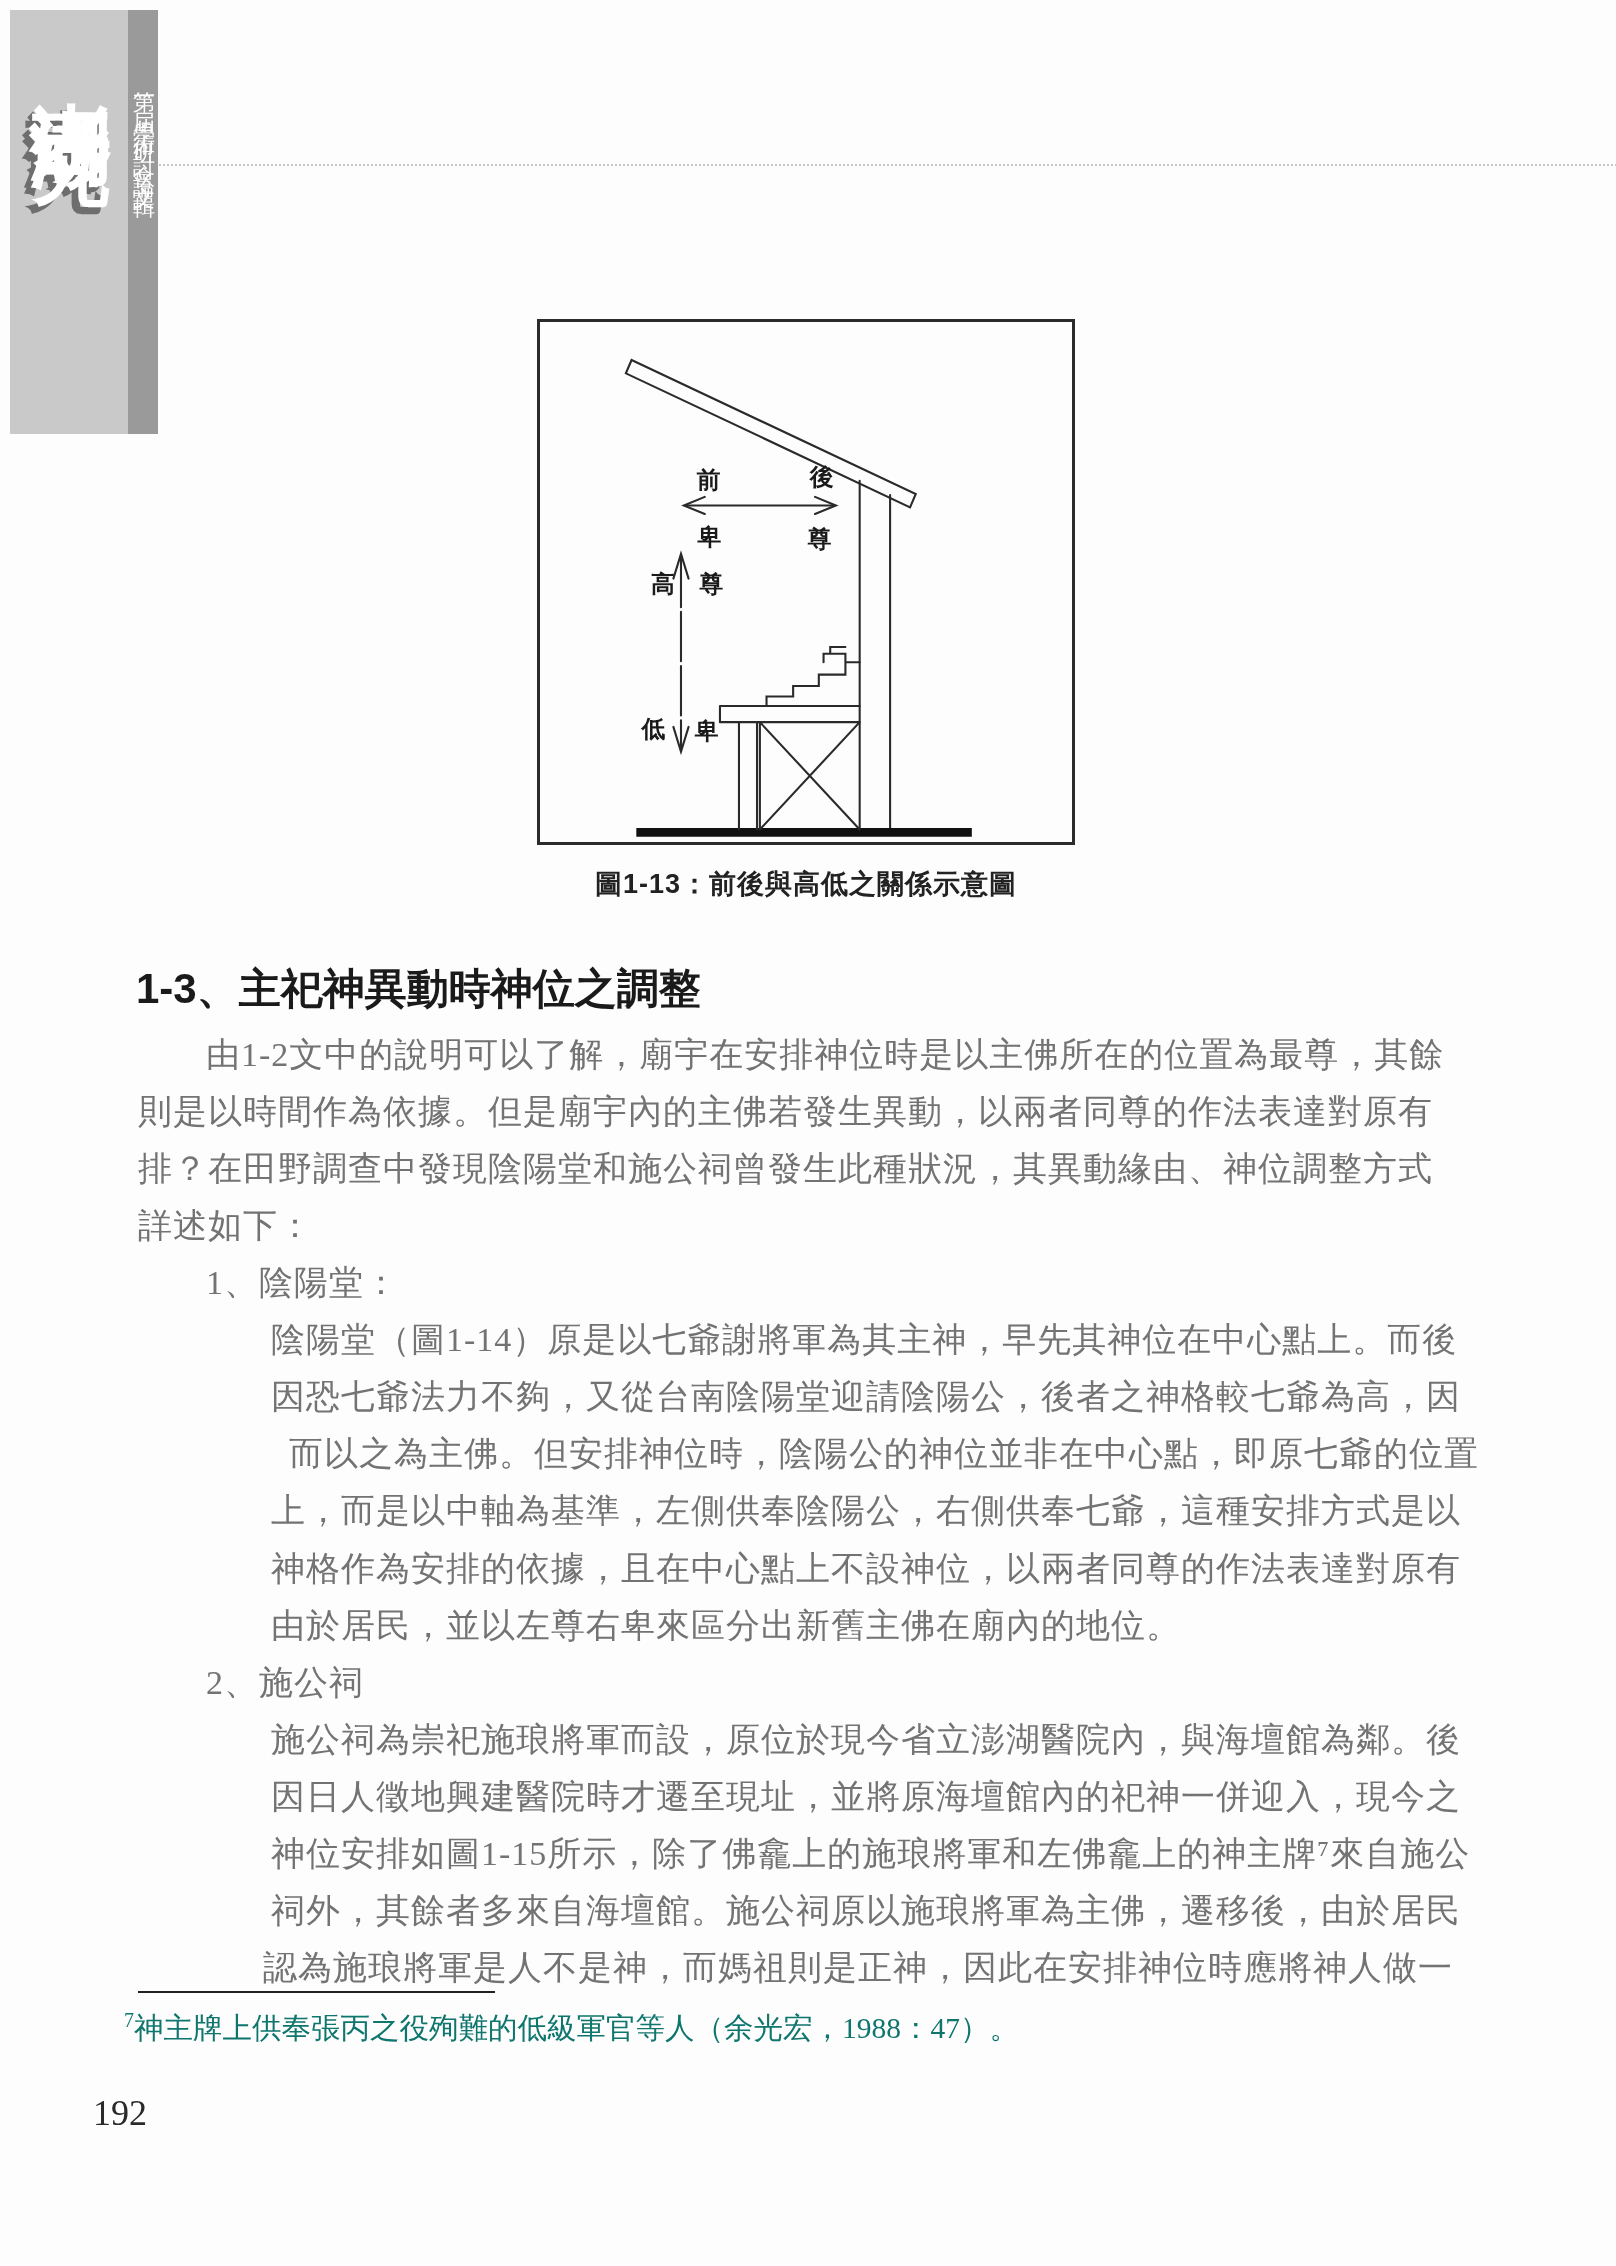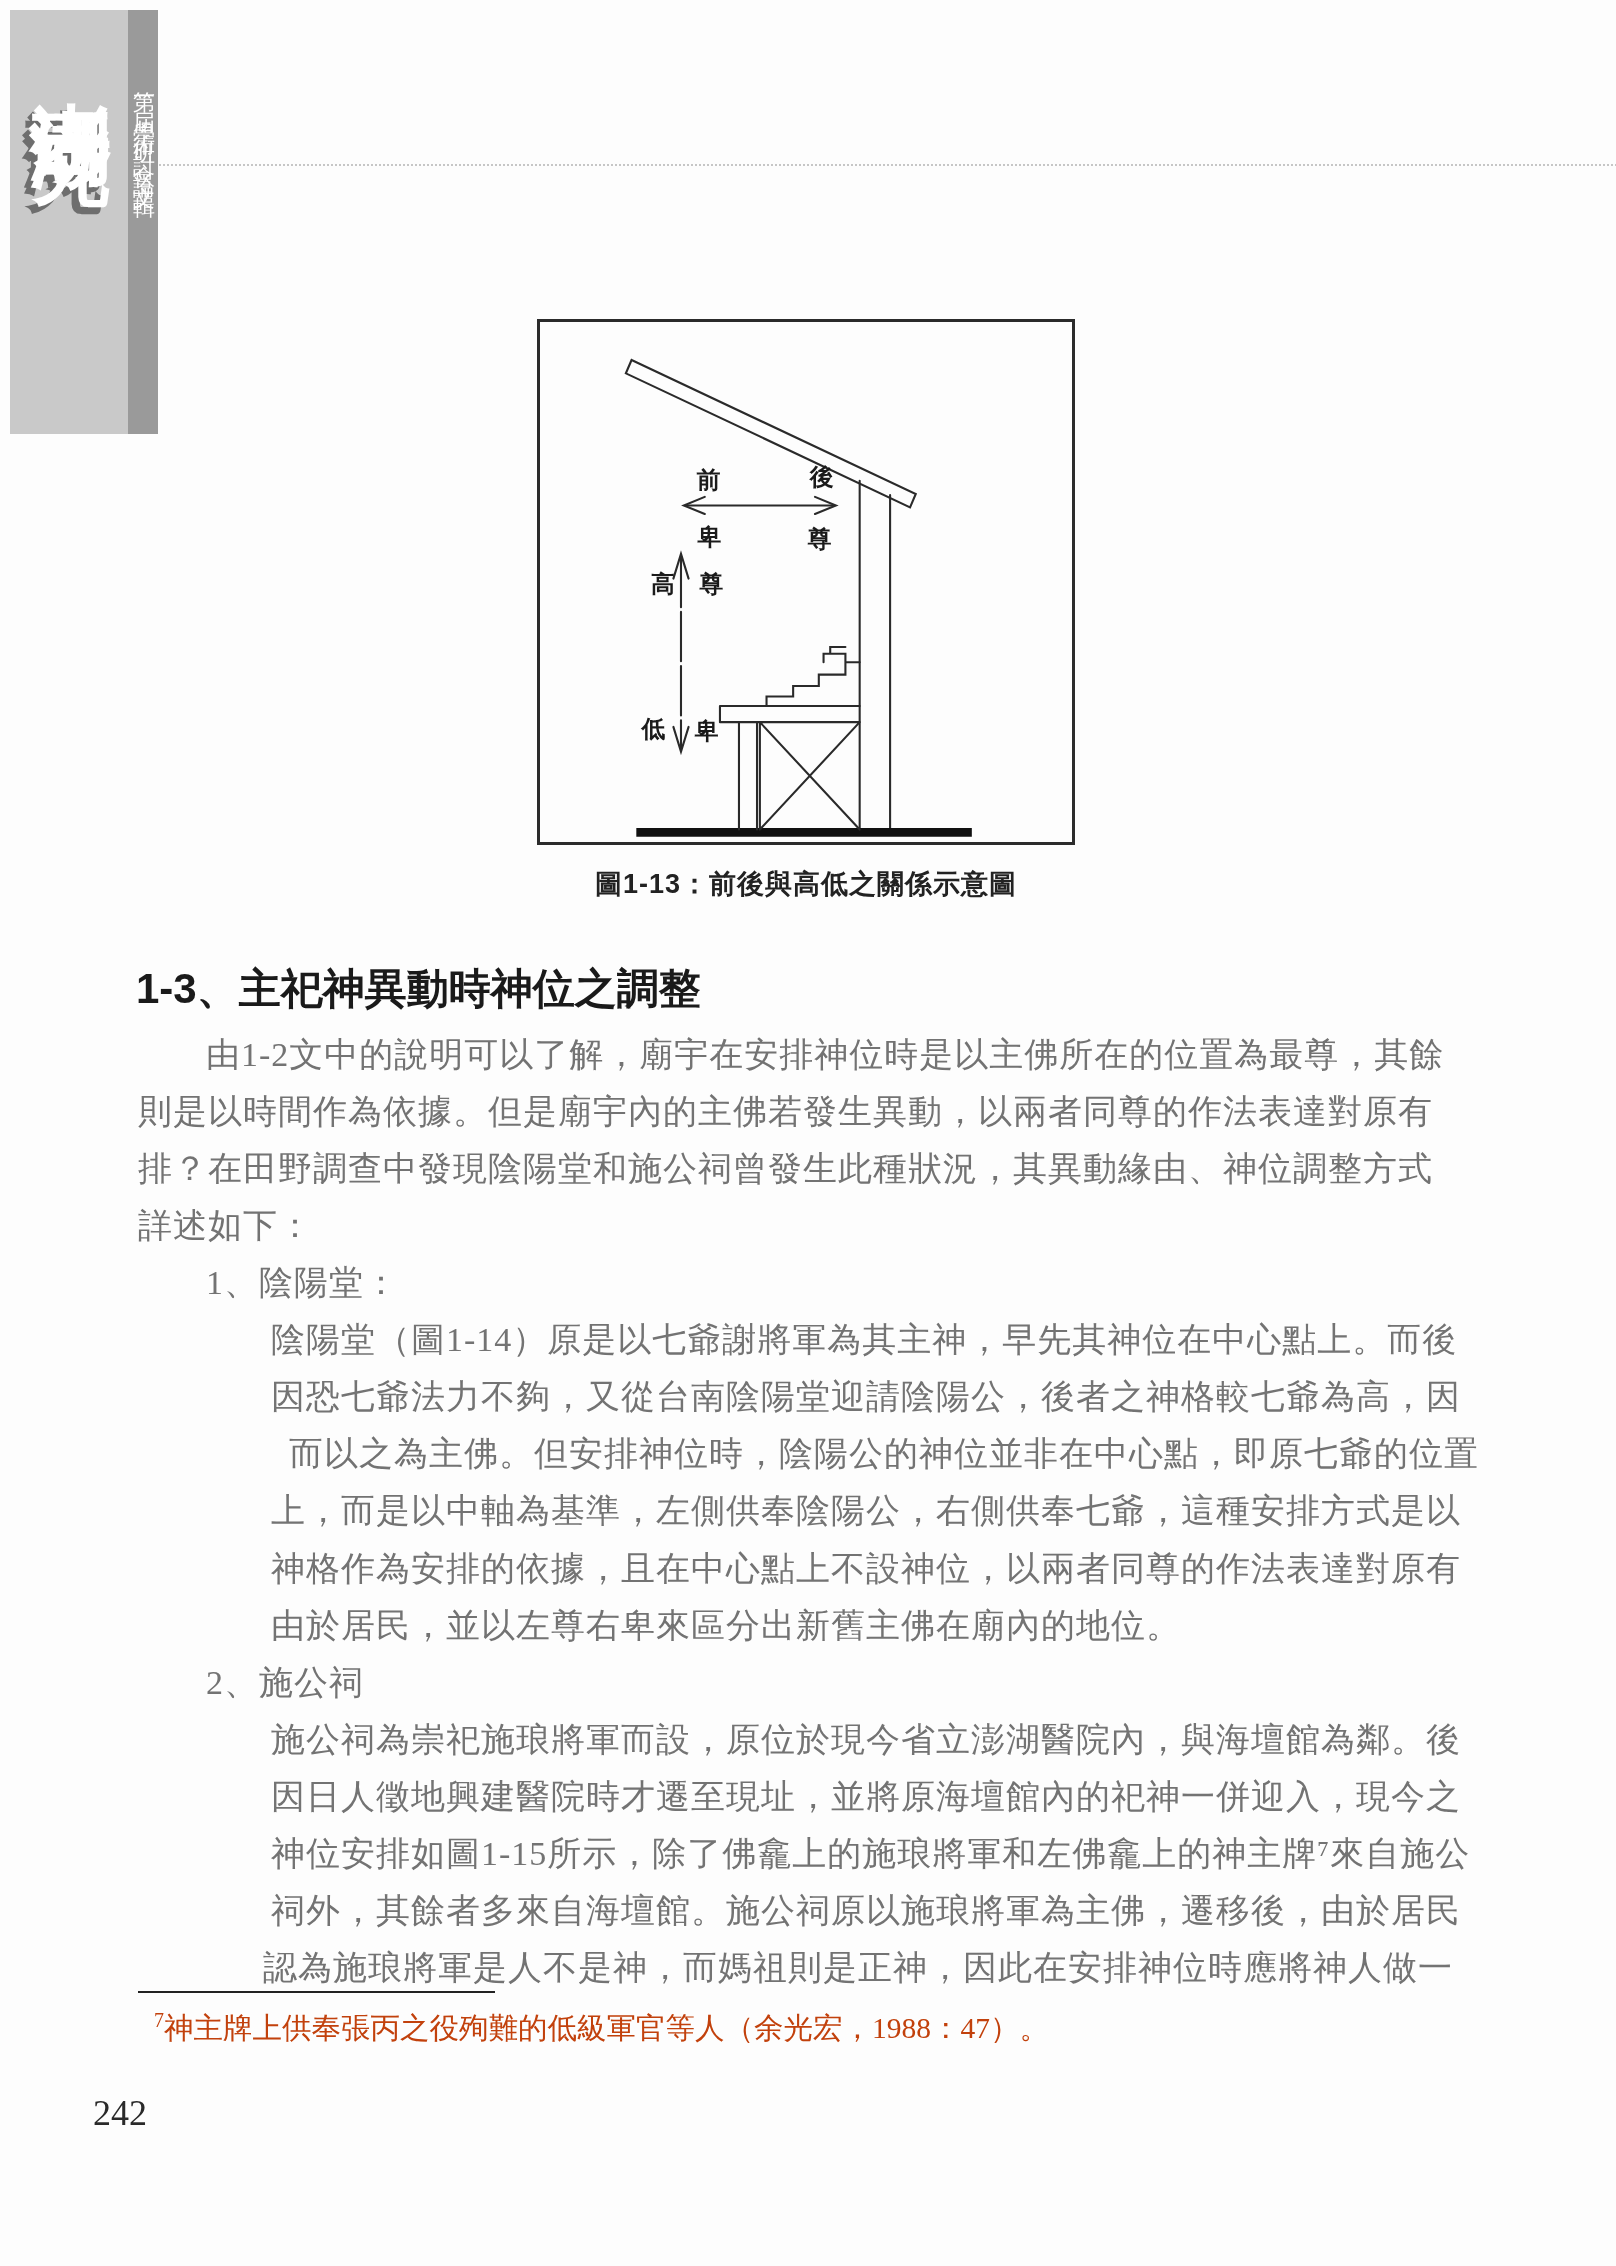--- a/index.html
+++ b/index.html
@@ -50,21 +50,21 @@
     font-family:"Liberation Sans", sans-serif;font-weight:bold;
     font-size:42px;color:#1a1a1a;white-space:nowrap;
   }
   .bline{
     font-size:34px;letter-spacing:1px;white-space:nowrap;color:#737373;
   }
   .fn-rule{
     left:138px;top:1991px;width:357px;height:0;border-top:2.9px solid #222;
   }
   .fn-text{
-    left:154px;top:2009px;font-size:29.5px;color:#c2410c;white-space:nowrap;
+    left:124px;top:2009px;font-size:29.5px;color:#0f766e;white-space:nowrap;
   }
   .fn-text sup{font-size:20px;vertical-align:super;line-height:0;}
   .page-number{
     left:93px;top:2092px;font-size:36px;color:#2a2a2a;
   }
   svg .ink{stroke:#2a2a2a;stroke-width:2.2;fill:none;stroke-linecap:round;}
   svg text{
     font-family:"Liberation Serif", serif;font-weight:bold;
     font-size:25px;fill:#1a1a1a;text-anchor:middle;
   }
@@ -139,14 +139,14 @@
 <div class="abs bline" style="left:206px;top:1660px">2、施公祠</div>
 <div class="abs bline" style="left:271px;top:1717px">施公祠為崇祀施琅將軍而設，原位於現今省立澎湖醫院內，與海壇館為鄰。後</div>
 <div class="abs bline" style="left:271px;top:1774px">因日人徵地興建醫院時才遷至現址，並將原海壇館內的祀神一併迎入，現今之</div>
 <div class="abs bline" style="left:271px;top:1831px">神位安排如圖1-15所示，除了佛龕上的施琅將軍和左佛龕上的神主牌⁷來自施公</div>
 <div class="abs bline" style="left:271px;top:1888px">祠外，其餘者多來自海壇館。施公祠原以施琅將軍為主佛，遷移後，由於居民</div>
 <div class="abs bline" style="left:263px;top:1945px">認為施琅將軍是人不是神，而媽祖則是正神，因此在安排神位時應將神人做一</div>
 
 <div class="abs fn-rule"></div>
 <div class="abs fn-text"><sup>7</sup><span>神主牌上供奉張丙之役殉難的低級軍官等人（余光宏，1988：47）。</span></div>
 
-<div class="abs page-number">242</div>
+<div class="abs page-number">192</div>
 
 
 </body></html>

